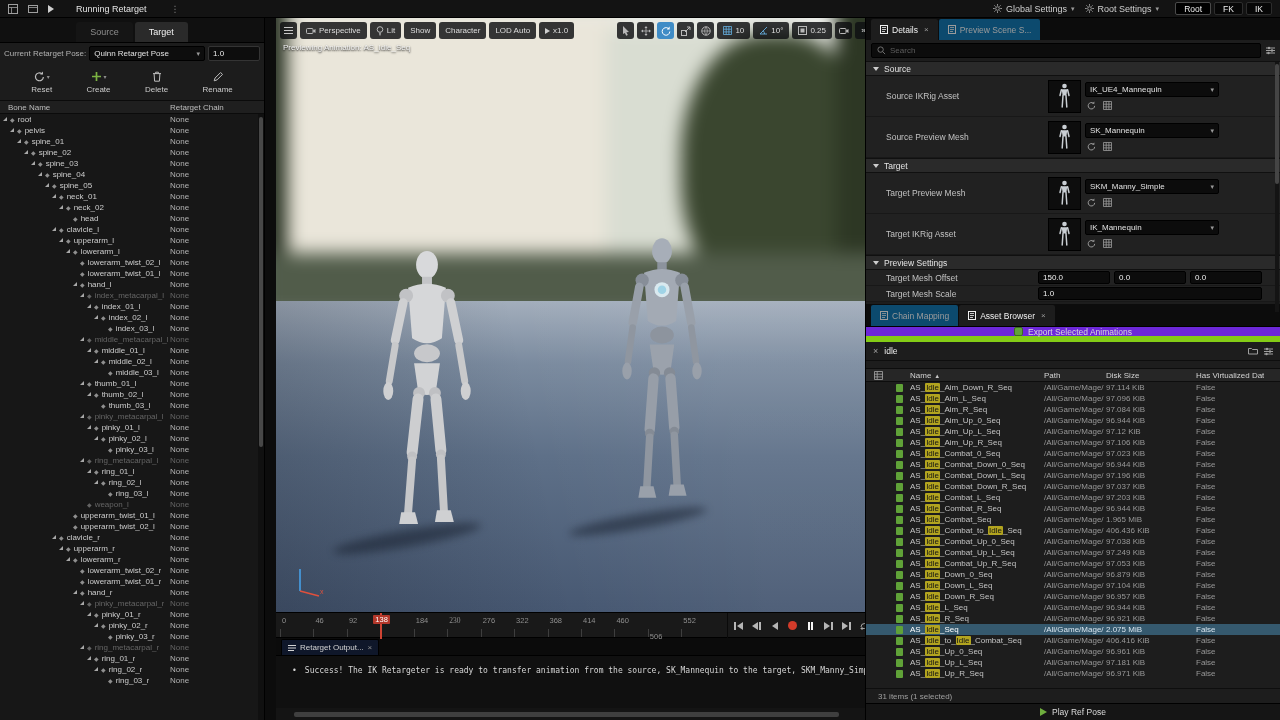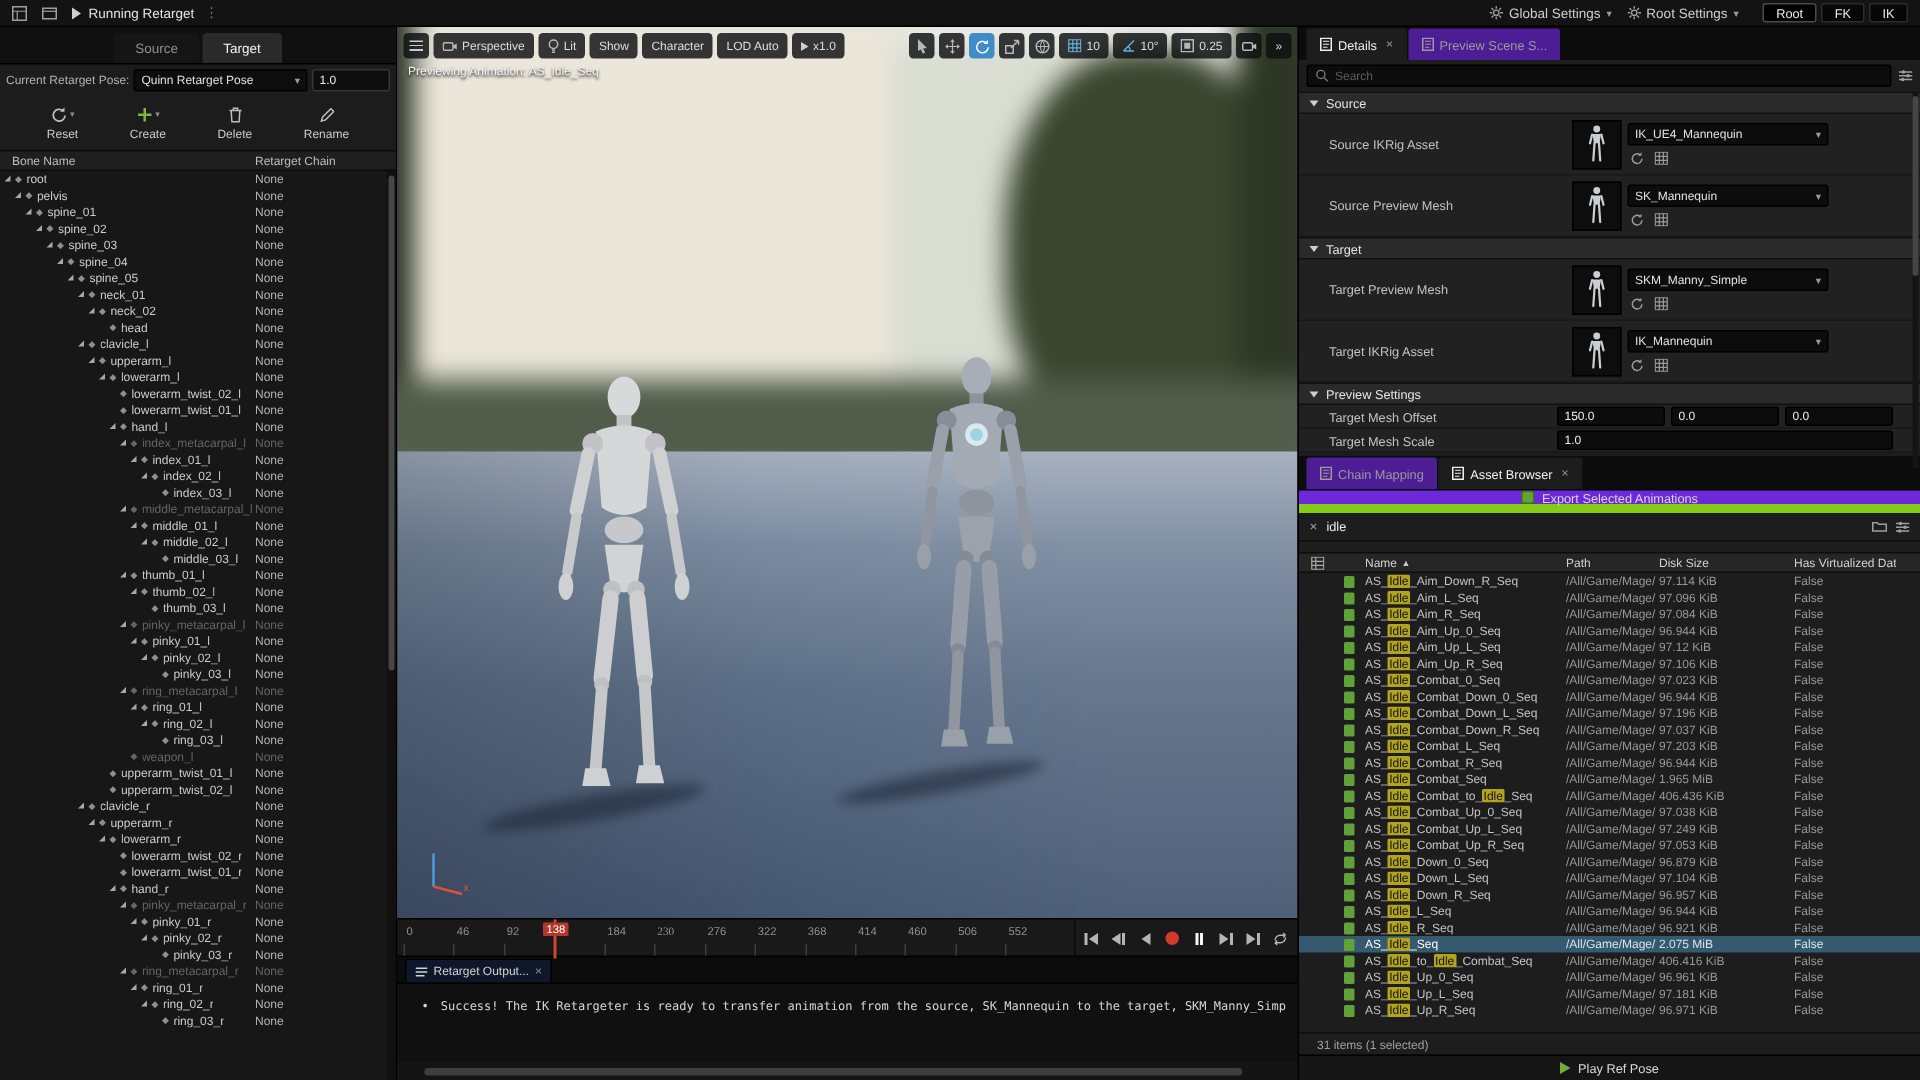--- a/index.html
+++ b/index.html
@@ -6,21 +6,21 @@
 html,body{width:1280px;height:720px;overflow:hidden}
 body{position:relative;background:#0c0c0c;font-family:"Liberation Sans","DejaVu Sans",sans-serif;color:#c8c8c8}
 button{font:inherit;color:inherit;background:none;border:0;cursor:pointer;padding:0}
 input{font:inherit;outline:none}
 svg{display:block}
 
 
 .topbar{position:absolute;left:0;top:0;width:1280px;height:18px;background:#131313;border-bottom:1px solid #000;display:flex;align-items:center;justify-content:space-between;padding:0 8px;font-size:9px;z-index:10}
 .tb-l,.tb-r{display:flex;align-items:center;gap:10px}
 .tbico{color:#9f9f9f;display:flex}
-.runbtn{display:flex;align-items:center;gap:5px;color:#e4e4e4}
+.runbtn{display:flex;align-items:center;gap:22px;color:#e4e4e4}
 .runtri{width:0;height:0;border-left:6px solid #cfcfcf;border-top:4px solid transparent;border-bottom:4px solid transparent}
 .vdots{color:#7d7d7d;margin-left:2px}
 .tblink{display:flex;align-items:center;gap:4px;color:#cfcfcf}
 .dd{font-size:7px;color:#9a9a9a}
 .solvers{display:flex;gap:3px;margin-left:6px}
 .solver{height:13px;padding:0 8px;background:#070707;border:1px solid #2d2d2d;border-radius:2px;font-size:8.5px;color:#ececec;display:flex;align-items:center}
 .solver.active{background:#000;border-color:#4a4a4a}
 
 
 .left{position:absolute;left:0;top:18px;width:265px;height:702px;background:#161616;border-right:1px solid #000;display:flex;flex-direction:column}
@@ -49,21 +49,21 @@
 .tri{width:0;height:0;border-bottom:4px solid #a8a8a8;border-left:4px solid transparent;margin:0 3px 1px 0;flex:none}
 .trisp{width:7px;flex:none}
 .bico{font-size:6px;color:#8f8f8f;margin-right:3px;flex:none}
 .bname{overflow:hidden;text-overflow:ellipsis;max-width:118px}
 .chain{position:absolute;left:170px;color:#b2b2b2}
 .grayed .bname,.grayed .chain,.grayed .bico{color:#656565}
 .vscroll{position:absolute;right:0;top:0;bottom:0;width:6px;background:#101010}
 .vscroll .thumb{position:absolute;left:1px;right:1px;top:3px;height:330px;background:#474747;border-radius:2px}
 
 
-.center{position:absolute;left:265px;top:18px;width:600px;height:702px;background:#0d0d0d}
+.center{position:absolute;left:276px;top:18px;width:600px;height:702px;background:#0d0d0d}
 .vp{position:absolute;left:0;top:0;width:600px;height:594px;overflow:hidden;background:#61718a}
 .bgwrap{position:absolute;left:-15px;top:-15px;width:630px;height:315px;filter:blur(9px)}
 .sky{position:absolute;inset:0;background:linear-gradient(180deg,#f0f1ec,#dfe2dd 60%,#cfd4cf)}
 .bldg1{position:absolute;left:0;top:10px;width:360px;height:265px;background:#eae6da;border-radius:4px}
 .bldg2{position:absolute;left:345px;top:25px;width:135px;height:235px;background:#d9ddd2}
 .treeR{position:absolute;left:420px;top:30px;width:190px;height:270px;background:#3a462f;border-radius:45%}
 .treeR2{position:absolute;left:575px;top:0;width:55px;height:310px;background:#2d3724}
 .treeL{position:absolute;left:0;top:0;width:26px;height:310px;background:#273020}
 .hedge{position:absolute;left:0;top:250px;width:630px;height:62px;background:#515c4a}
 .floor{position:absolute;left:0;top:283px;width:600px;height:311px;background:linear-gradient(180deg,#a3aebc 0,#7b8b9f 20%,#5e7088 50%,#475872 100%)}
@@ -98,21 +98,21 @@
 .outtab{height:16px;background:#0f172a;border:1px solid #000;border-bottom:0;border-radius:2px 2px 0 0;display:flex;align-items:center;gap:4px;padding:0 6px;font-size:8px;color:#d2d2d2}
 .outtab .x{color:#8f8f8f;font-size:8px}
 .outlog{position:absolute;left:0;top:637px;width:600px;height:53px;background:#101010;border-top:1px solid #000;padding:10px 6px 0 16px;font-family:"DejaVu Sans Mono",monospace;font-size:8px;color:#d6d6d6;white-space:nowrap;overflow:hidden}
 .outlog .bullet{margin-right:8px}
 .hscroll{position:absolute;left:0;top:690px;width:600px;height:12px;background:#141414;display:flex;align-items:center;padding:0 18px}
 .hscroll .thumb{width:545px;height:5px;background:#3f3f3f;border-radius:2px}
 
 
 .right{position:absolute;left:865px;top:18px;width:415px;height:702px;background:#1d1d1d;border-left:1px solid #000;display:flex;flex-direction:column}
 .rtabs{height:22px;background:#0c0c0c;display:flex;align-items:flex-end;gap:1px;padding-left:5px;flex:none}
-.rtab{height:21px;background:#4c1d95;border-radius:2px 2px 0 0;display:flex;align-items:center;gap:4px;padding:0 9px;font-size:8.5px;color:#9b9b9b}
+.rtab{height:21px;background:#0c4a6e;border-radius:2px 2px 0 0;display:flex;align-items:center;gap:4px;padding:0 9px;font-size:8.5px;color:#9b9b9b}
 .rtab.active{background:#1d1d1d;color:#f0f0f0}
 .rtab .x{font-size:8px;color:#9a9a9a;margin-left:2px}
 .rsearch{height:21px;display:flex;align-items:center;gap:5px;padding:0 5px;flex:none;background:#1d1d1d}
 .dsection{height:15px;background:#2a2a2a;border-top:1px solid #101010;border-bottom:1px solid #101010;display:flex;align-items:center;gap:5px;padding-left:7px;font-size:8.5px;color:#e4e4e4;flex:none}
 .tri-d{width:0;height:0;border-left:3.5px solid transparent;border-right:3.5px solid transparent;border-top:4.5px solid #cdcdcd}
 .fields{flex:none}
 .frow{height:41px;background:#212121;border-bottom:1px solid #181818;position:relative}
 .flbl{position:absolute;left:20px;top:15px;font-size:8.5px;color:#c2c2c2}
 .fthumb{position:absolute;left:182px;top:4px;width:33px;height:33px;background:#0d0d0d;border:1px solid #000;display:flex;align-items:center;justify-content:center}
 .fdd{position:absolute;left:219px;top:6px;width:134px;height:15px;background:#0c0c0c;border:1px solid #000;border-radius:2px;display:flex;align-items:center;justify-content:space-between;padding:0 4px;font-size:8px;color:#e2e2e2}
@@ -849,21 +849,21 @@
         <span class="tlab" style="left: 206.652px;">276</span>
         <div class="tick" style="left: 204.652px;"></div>
         <span class="tlab" style="left: 240.094px;">322</span>
         <div class="tick" style="left: 238.094px;"></div>
         <span class="tlab" style="left: 273.536px;">368</span>
         <div class="tick" style="left: 271.536px;"></div>
         <span class="tlab" style="left: 306.978px;">414</span>
         <div class="tick" style="left: 304.978px;"></div>
         <span class="tlab" style="left: 340.42px;">460</span>
         <div class="tick" style="left: 338.42px;"></div>
-        <span class="tlab" style="left: 373.862px;">506</span>
+        <span class="tlab" style="left: 373.862px; margin-top: 16px;">506</span>
         <div class="tick" style="left: 371.862px;"></div>
         <span class="tlab" style="left: 407.304px;">552</span>
         <div class="tick" style="left: 405.304px;"></div>
       </div>
     <div class="tctrl">
       <button class="tc">
           <span class="bar"></span>
           <span class="tri-l"></span>
         </button>
       <button class="tc">

